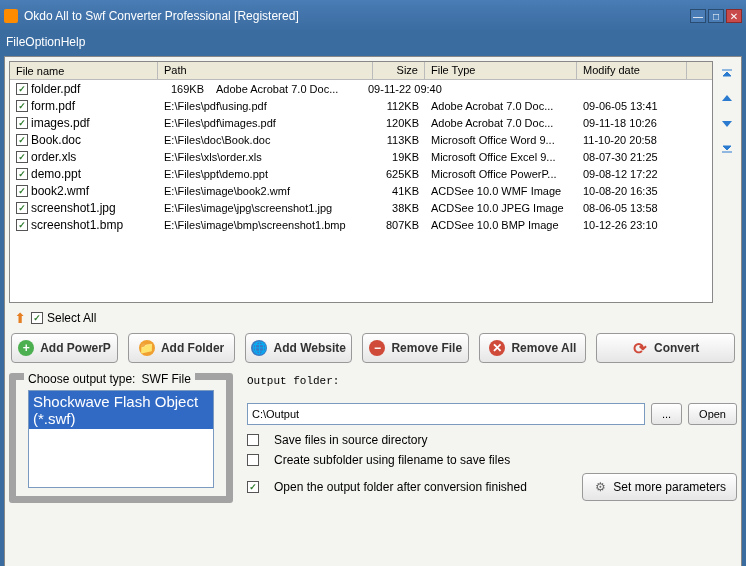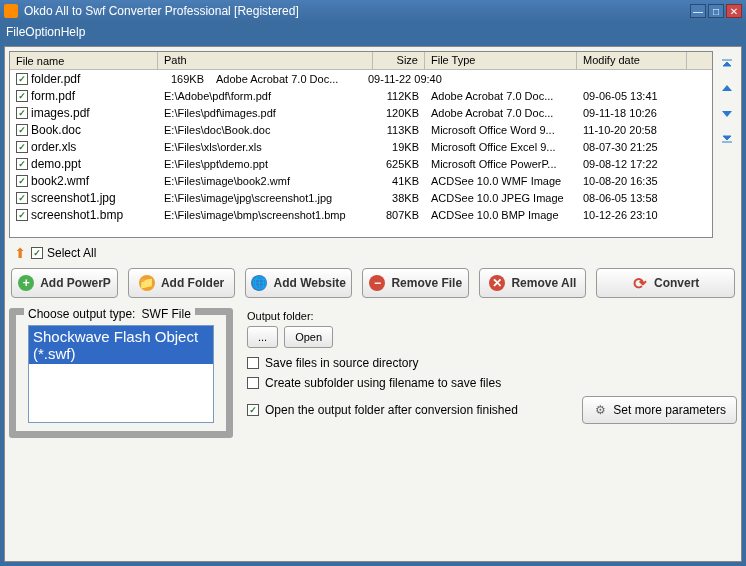--- a/index.html
+++ b/index.html
@@ -1,28 +1,28 @@
 <!DOCTYPE html>
 <html><head>
 <meta charset="utf-8">
 <style>
 * { box-sizing: border-box; margin: 0; padding: 0; font-family: Arial, sans-serif; font-size: 12px; }
 body { background: #3a6ca0; width: 746px; height: 566px; overflow: hidden; }
-.titlebar { background: linear-gradient(to bottom, #4a7cb5, #3a6ca0); height: 22px; display: flex; align-items: center; padding: 6px 4px; color: #fff; }
+.titlebar { background: linear-gradient(to bottom, #4a7cb5, #3a6ca0); height: 22px; display: flex; align-items: center; padding: 16px 4px; color: #fff; }
 .titlebar .icon { width: 14px; height: 14px; background: #ff8c00; border-radius: 2px; margin-right: 6px; }
 .titlebar .title { flex: 1; }
 .titlebar .wbtn { width: 16px; height: 14px; margin-left: 2px; display: flex; align-items: center; justify-content: center; font-size: 10px; cursor: pointer; }
 .titlebar .wbtn.min { background: #4a7cb5; border: 1px solid #2a4c70; color: #fff; }
 .titlebar .wbtn.max { background: #4a7cb5; border: 1px solid #2a4c70; color: #fff; }
 .titlebar .wbtn.close { background: #c94a4a; border: 1px solid #8a2a2a; color: #fff; }
 .menubar { background: #3a6ca0; height: 20px; display: flex; align-items: center; padding: 0 6px; color: #fff; }
 .menubar span { cursor: pointer; text-decoration: underline; text-decoration-color: transparent; }
 .content { background: #f4f4f0; margin: 4px; border: 1px solid #888; height: 516px; padding: 4px; }
 .grid-wrap { display: flex; gap: 4px; }
-.grid { flex: 1; border: 1px solid #888; background: #fff; height: 187px; overflow: hidden; }
+.grid { flex: 1; border: 1px solid #888; background: #fff; height: 242px; overflow: hidden; }
 .ghead { display: flex; background: #ece9d8; border-bottom: 1px solid #bbb; height: 18px; }
 .ghead .col { border-right: 1px solid #bbb; padding: 2px 6px; font-size: 11px; color: #000; }
 .row { display: flex; height: 17px; align-items: center; }
 .row .cell { padding: 1px 6px; font-size: 11px; overflow: hidden; white-space: nowrap; }
 .c-name { width: 148px; display: flex; align-items: center; gap: 3px; }
 .c-path { width: 215px; }
 .c-size { width: 52px; text-align: right; padding-right: 8px;}
 .c-type { width: 152px; }
 .c-date { width: 110px; }
 .chk { width: 12px; height: 12px; border: 1px solid #555; background: #fff; display: inline-flex; align-items: center; justify-content: center; font-size: 9px; color: #2a7a2a; font-weight: bold; }
@@ -33,25 +33,25 @@
 .btnrow { display: flex; gap: 10px; margin: 6px 2px; }
 .btn { flex: 1; height: 30px; border: 1px solid #999; border-radius: 4px; background: linear-gradient(to bottom, #fff, #e6e6e6); display: flex; align-items: center; justify-content: center; gap: 6px; cursor: pointer; font-size: 12px; font-weight: bold; color:#333; }
 .btn .bi { width: 16px; height: 16px; border-radius: 8px; display:inline-flex; align-items:center; justify-content:center; font-size:12px; color:#fff; }
 .btn.convert { flex: 1.3; }
 .lower { display: flex; gap: 14px; margin-top: 10px; }
 .panel-left { border: 7px solid #a3a3a3; border-radius: 3px; padding: 10px 12px 8px; width: 224px; position: relative; }
 .panel-left .legend { position: absolute; top: -8px; left: 8px; background: #f4f4f0; padding: 0 4px; font-size: 11px; }
 .listbox { border: 1px solid #7a9ac0; background: #fff; height: 98px; }
 .listbox .opt { background: #316ac5; color: #fff; padding: 2px 4px; font-size: 15px; }
 .panel-right { flex: 1; padding-top:2px; }
-.panel-right .lbl { margin-bottom: 4px; font-size: 11px; }
+.panel-right .lbl { margin-bottom: 16px; font-size: 11px; font-family: Liberation Mono, monospace; }
 .outrow { display: flex; gap: 6px; align-items: center; margin-bottom: 8px; }
 .outrow input[type=text] { flex: 1; border: 1px solid #7a9ac0; height: 22px; padding: 0 4px; font-size: 11px; }
 .smallbtn { height: 22px; border: 1px solid #999; border-radius: 3px; background: linear-gradient(to bottom,#fff,#e6e6e6); padding: 0 10px; cursor: pointer; font-size: 11px; }
-.chkrow { display: flex; align-items: center; gap: 6px; margin: 6px 0; font-size: 11px; }
+.chkrow { display: flex; align-items: center; gap: 15px; margin: 6px 0; font-size: 11px; }
 .morerow { display:flex; justify-content:space-between; align-items:center; margin-top:2px;}
 .morebtn { height: 28px; border: 1px solid #999; border-radius: 4px; background: linear-gradient(to bottom,#fff,#e6e6e6); padding: 0 10px; cursor: pointer; font-size: 11px; display:flex; align-items:center; gap:6px;}
 .gear { width:14px; height:14px; display:inline-flex; align-items:center; justify-content:center; color:#666;}
 </style>
 </head>
 <body>
 
 <div class="titlebar">
   <span class="icon"></span>
   <span class="title">Okdo All to Swf Converter Professional [Registered]</span>
@@ -84,21 +84,21 @@
             </div>
             <div class="cell c-size">169KB</div>
             <div class="cell c-type">Adobe Acrobat 7.0 Doc...</div>
             <div class="cell c-date">09-11-22 09:40</div>
           </div>
           <div class="row">
             <div class="cell c-name">
               <span class="chk">✓</span>
               <span>form.pdf</span>
             </div>
-            <div class="cell c-path">E:\Adobe\pdf\form.pdf</div>
+            <div class="cell c-path">E:\Files\pdf\using.pdf</div>
             <div class="cell c-size">112KB</div>
             <div class="cell c-type">Adobe Acrobat 7.0 Doc...</div>
             <div class="cell c-date">09-06-05 13:41</div>
           </div>
           <div class="row">
             <div class="cell c-name">
               <span class="chk">✓</span>
               <span>images.pdf</span>
             </div>
             <div class="cell c-path">E:\Files\pdf\images.pdf</div>
@@ -228,20 +228,21 @@
   <div class="lower">
     <div class="panel-left">
       <div class="legend"><span>Choose output type:</span>&nbsp;&nbsp;<span>SWF File</span></div>
       <div class="listbox">
         <div class="opt">Shockwave Flash Object (*.swf)</div>
       </div>
     </div>
     <div class="panel-right">
       <div class="lbl">Output folder:</div>
       <div class="outrow">
+        <input type="text" value="C:\Output" style="">
         <button class="smallbtn">...</button>
         <button class="smallbtn">Open</button>
       </div>
       <div class="chkrow">
           <span class="chk"></span>
           <span>Save files in source directory</span>
         </div>
       <div class="chkrow">
           <span class="chk"></span>
           <span>Create subfolder using filename to save files</span>

